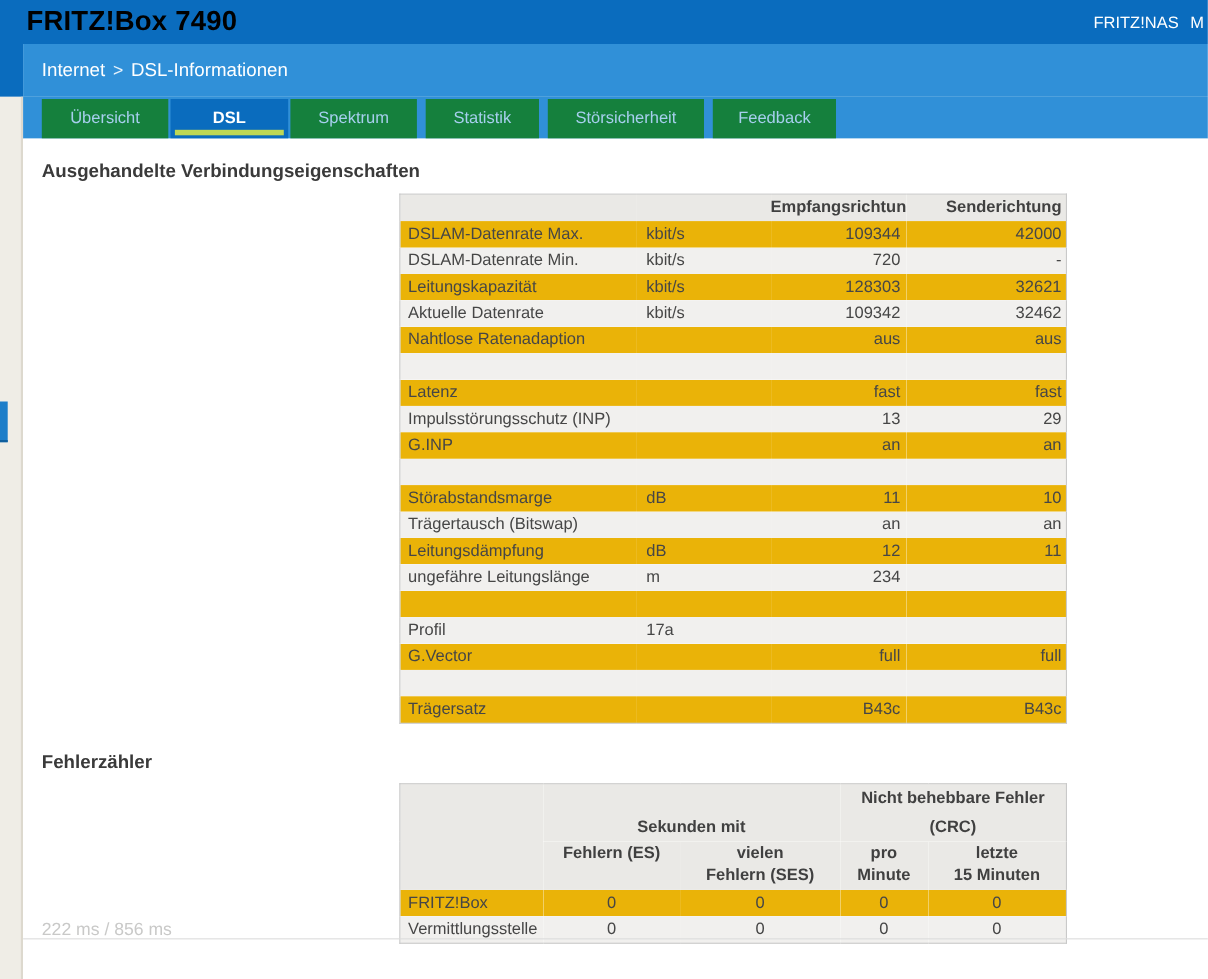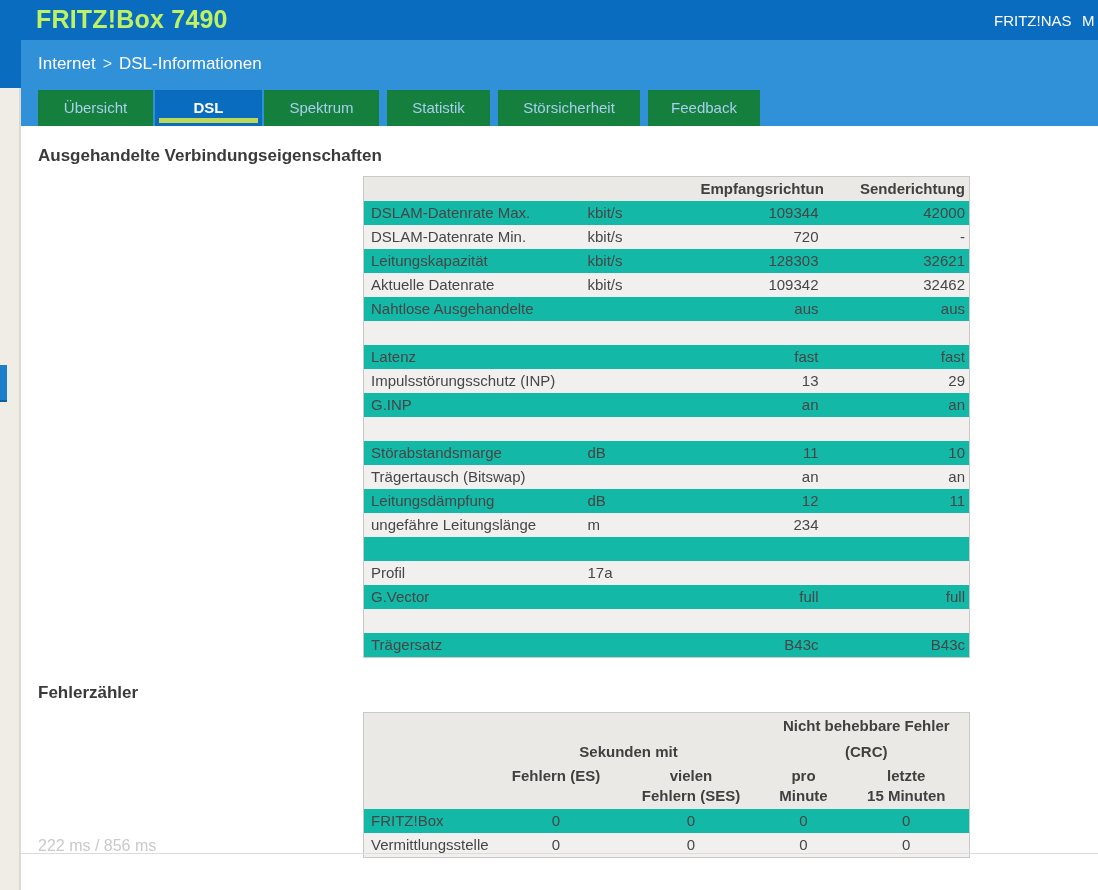--- a/index.html
+++ b/index.html
@@ -7,21 +7,21 @@
   body {
     position:relative;
     font-family:"Liberation Sans", sans-serif;
     background:#ffffff;
     overflow:hidden;
     color:#464646;
   }
 
   
   .top-header { position:absolute; left:0; top:0; width:1098px; height:40px; background:#0a6cbe; }
-  .brand-title { position:absolute; left:36px; top:5px; color:#bef264; font-size:25px; font-weight:bold; letter-spacing:.2px; }
+  .brand-title { position:absolute; left:24px; top:5px; color:#000000; font-size:25px; font-weight:bold; letter-spacing:.2px; }
   .nav-fritznas { position:absolute; left:947px; top:12px; color:#fff; font-size:15px;margin-left:47px; }
   .nav-myfritz-partial { position:absolute; left:1082px; top:12px; color:#fff; font-size:15px; }
 
   
   .left-strip-top { position:absolute; left:0; top:40px; width:21px; height:48px; background:#0a6cbe; }
   .left-strip { position:absolute; left:0; top:88px; width:21px; height:802px; background:#efede6; border-right:2px solid #ddd9ce; }
   .sidebar-active-item { position:absolute; left:0; top:365px; width:7px; height:37px; background:#1d7ec9; border-bottom:2px solid #0f5f9e; }
 
   
   .breadcrumb-bar { position:absolute; left:21px; top:40px; width:1077px; height:48px; background:#3090d8; color:#fff; font-size:17px; line-height:48px; padding-left:17px; }
@@ -45,21 +45,21 @@
   .heading-1 { top:20px; }
   .heading-2 { top:557px; }
 
   table { border-collapse:collapse; table-layout:fixed; font-size:15px; color:#464646; border:1px solid #c9c9c9; background:#fbfbf9; }
   .conn-table { position:absolute; left:342px; top:50px; width:606px; }
   .conn-table col.c-label { width:215px; } .conn-table col.c-unit { width:122px; }
   .conn-table col.c-rx { width:123px; }   .conn-table col.c-tx { width:146px; }
   td, th { height:24px; line-height:24px; overflow:hidden; white-space:nowrap; font-weight:normal; }
   th { font-weight:bold; color:#404040; }
   .thead-row { background:#eae9e6; }
-  .r-odd  { background:#14b8a6; }
+  .r-odd  { background:#eab308; }
   .r-even { background:#f1f0ee; }
   .cell-label { padding-left:7px; text-align:left; }
   .cell-unit  { padding-left:9px; text-align:left; }
   .cell-rx { text-align:right; padding-right:5px; }
   .cell-tx { text-align:right; padding-right:4px; }
 
   
   .err-table { position:absolute; left:342px; top:586px; width:606px; }
   .err-table col.e-label { width:130px; }
   .err-table col.e-c1 { width:125px; } .err-table col.e-c2 { width:145px; }
@@ -135,21 +135,21 @@
           <td class="cell-rx">128303</td>
           <td class="cell-tx">32621</td>
         </tr>
     <tr class="r-even">
           <td class="cell-label">Aktuelle Datenrate</td>
           <td class="cell-unit">kbit/s</td>
           <td class="cell-rx">109342</td>
           <td class="cell-tx">32462</td>
         </tr>
     <tr class="r-odd">
-          <td class="cell-label">Nahtlose Ausgehandelte</td>
+          <td class="cell-label">Nahtlose Ratenadaption</td>
           <td class="cell-unit"></td>
           <td class="cell-rx">aus</td>
           <td class="cell-tx">aus</td>
         </tr>
     <tr class="r-even">
           <td class="cell-label"></td>
           <td class="cell-unit"></td>
           <td class="cell-rx"></td>
           <td class="cell-tx"></td>
         </tr>

